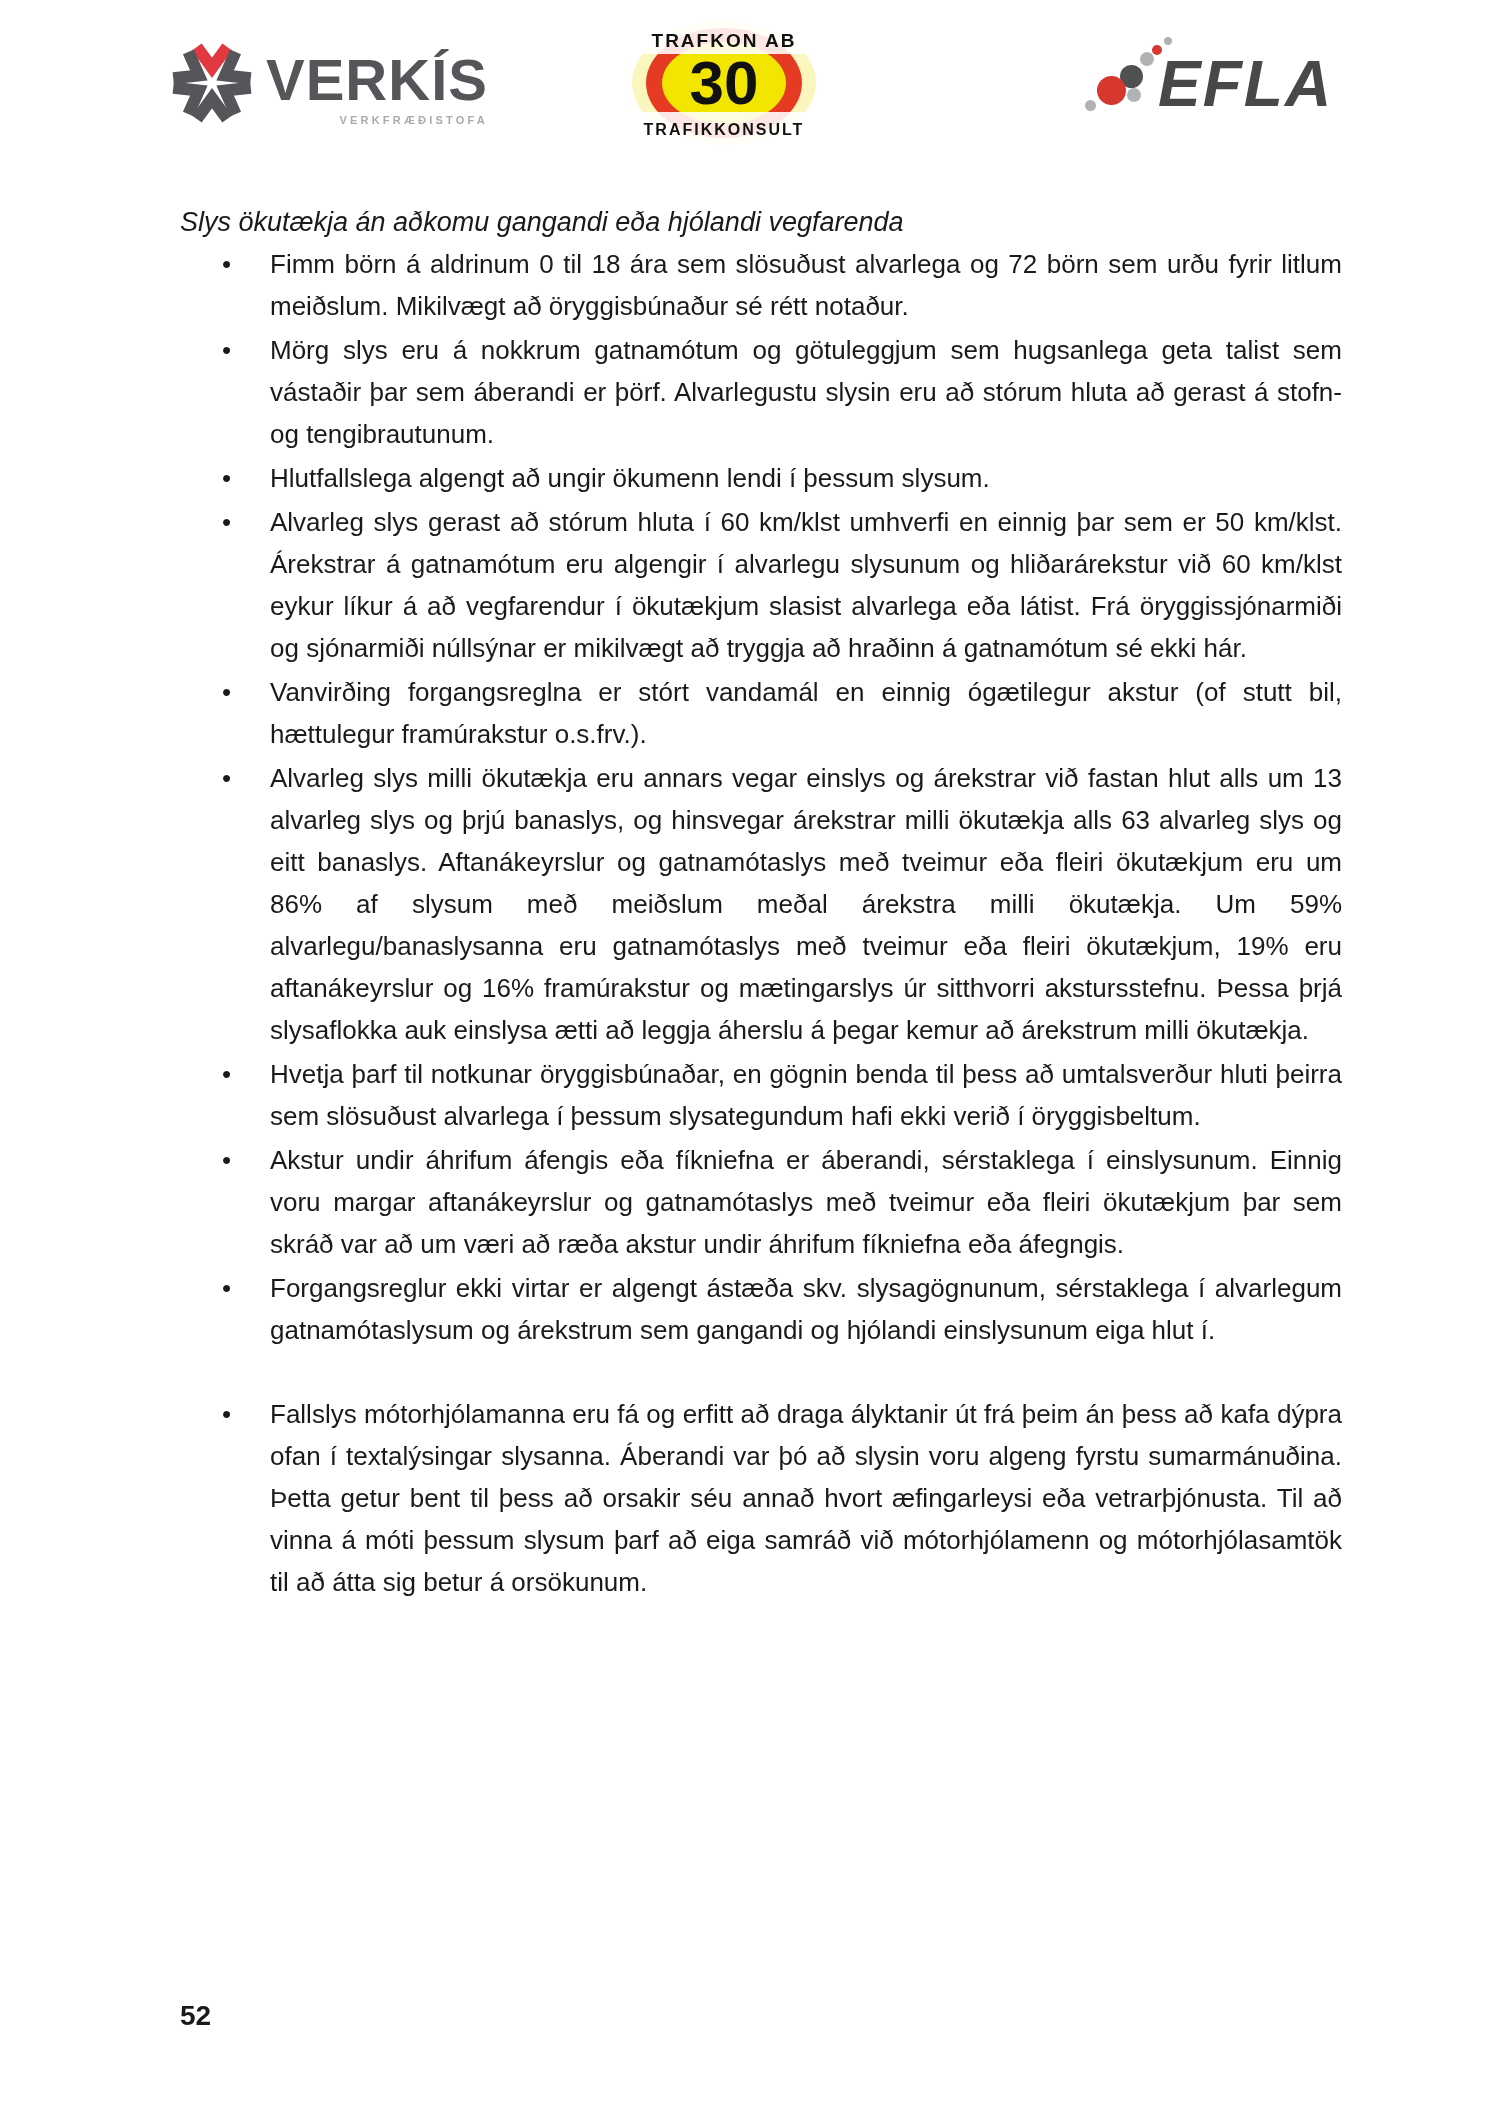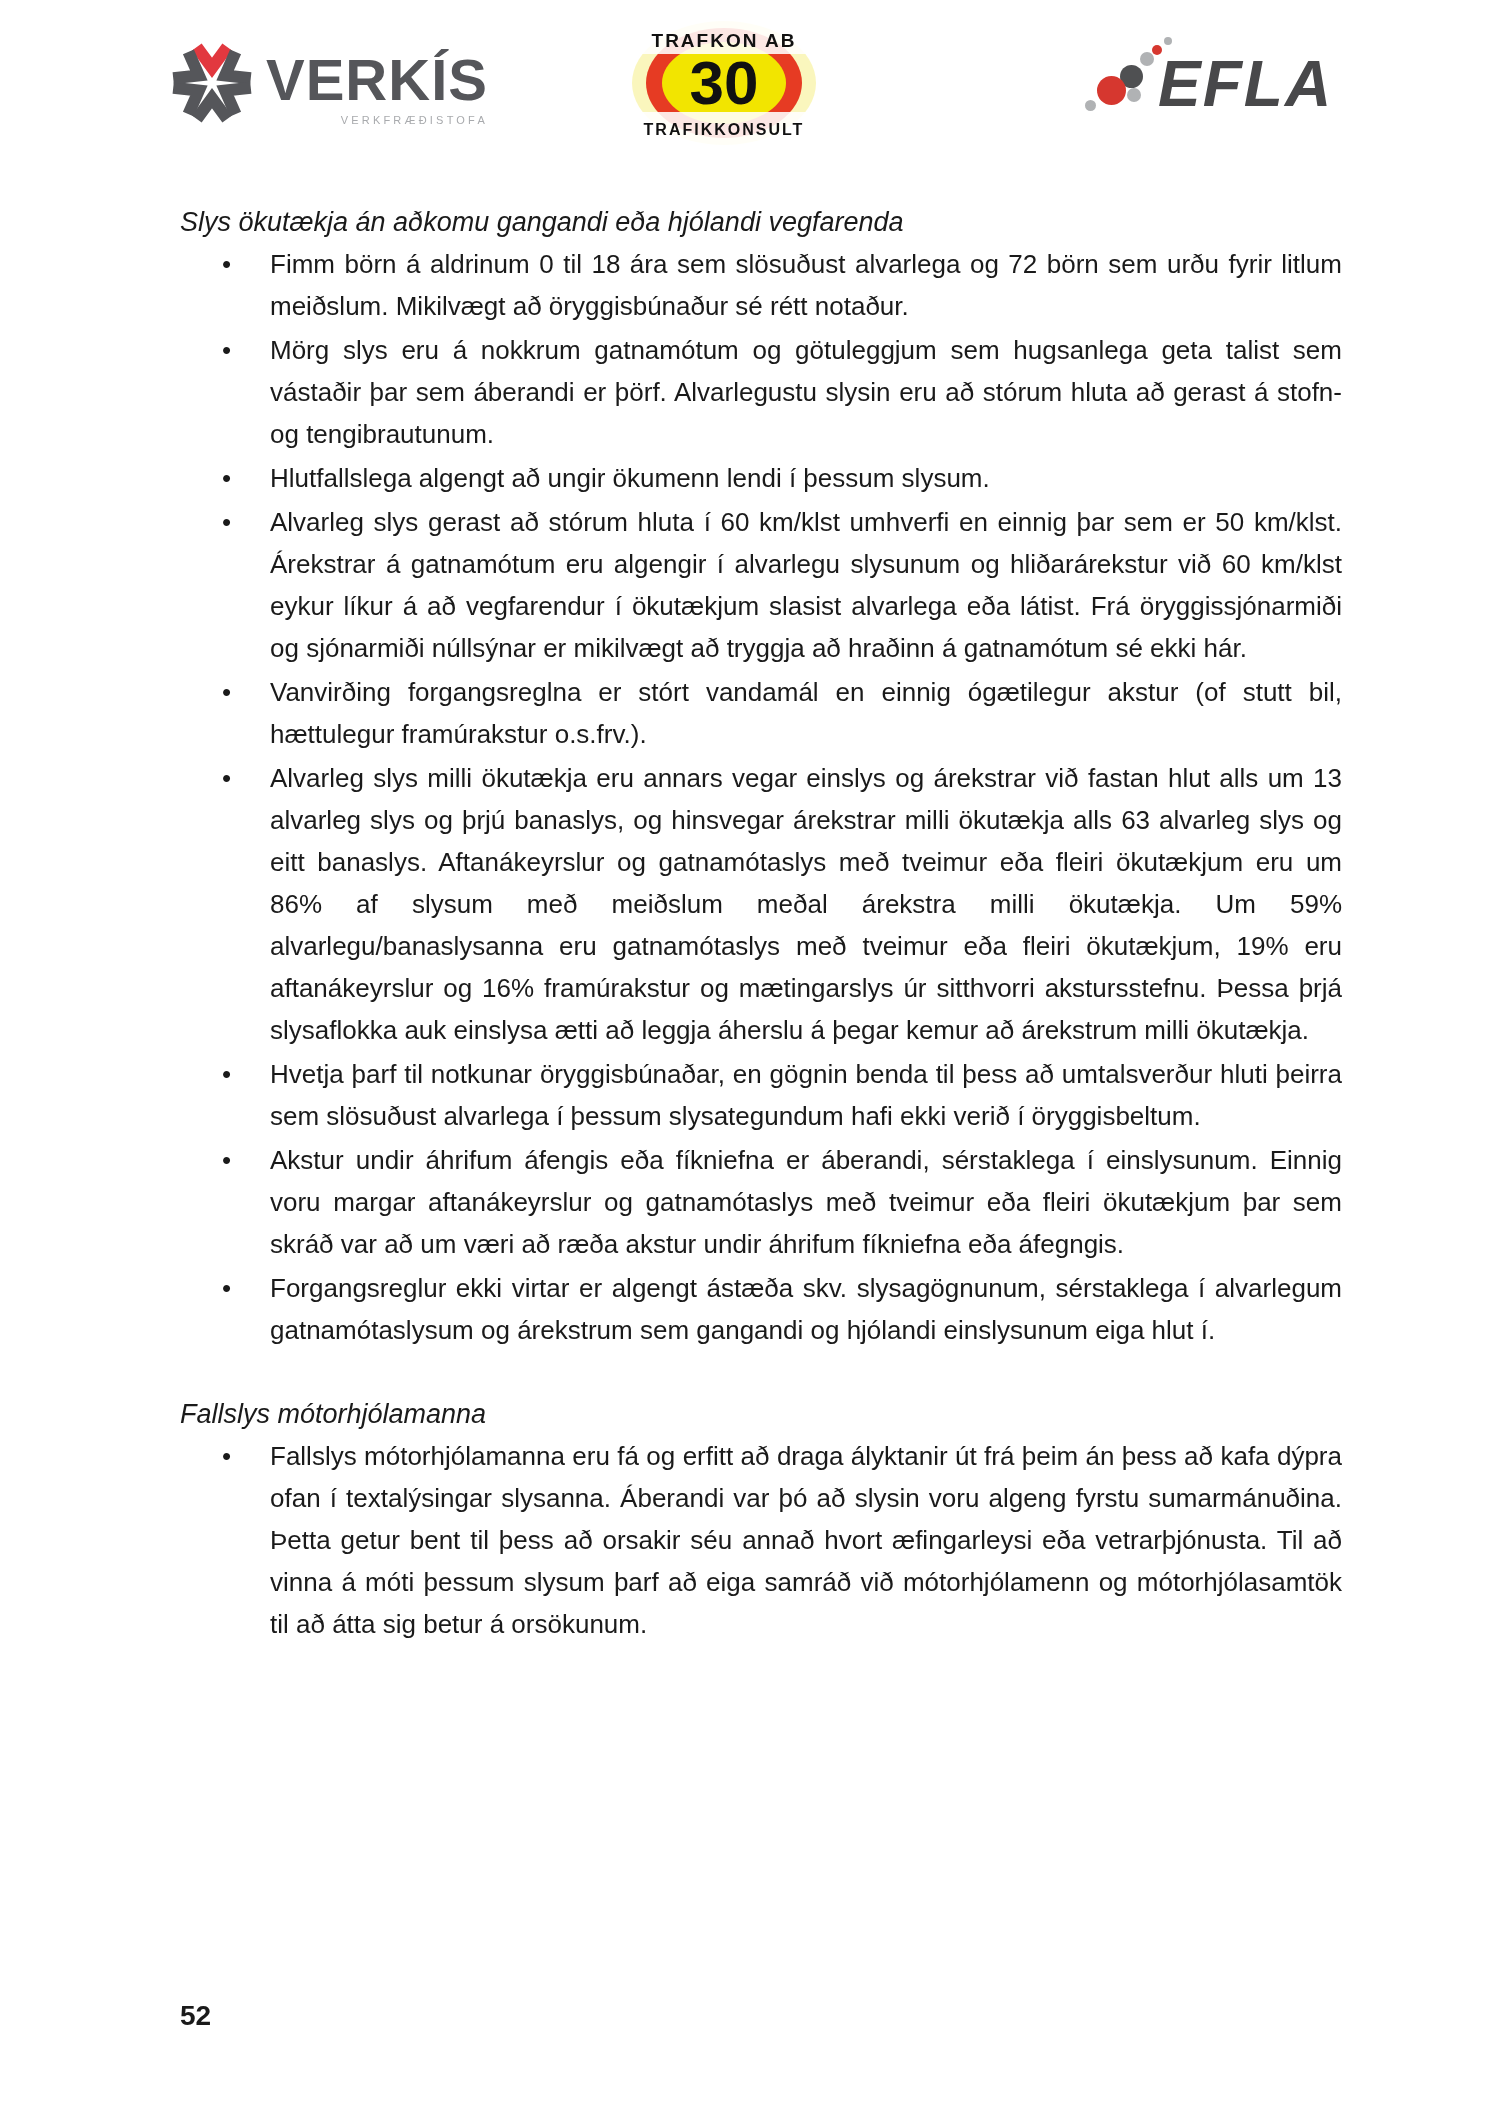--- a/index.html
+++ b/index.html
@@ -16,21 +16,21 @@
   
   .verkis { position:absolute; left:172px; top:40px; display:flex; align-items:flex-end; }
   .verkis svg { display:block; }
   .verkis-textcol { margin-left:14px; margin-top:10px; }
   .verkis-name {
     font-size:58px; font-weight:bold; line-height:1;
     color:#55565a; letter-spacing:1px;
   }
   .verkis-tagline {
     margin-top:5px; text-align:right;
-    font-size:11px; letter-spacing:3.2px; color:#a8aaad; font-weight:normal;
+    font-size:11px; letter-spacing:3.2px; color:#a8aaad; font-weight:bold;
   }
 
   .trafkon { position:absolute; left:624px; top:20px; width:200px; height:126px; }
   .trafkon svg { display:block; }
   .trafkon text { font-family:"Liberation Sans", sans-serif; }
 
   .efla { position:absolute; left:1075px; top:22px; width:280px; height:112px;font-style:italic; }
   .efla .dot { position:absolute; border-radius:50%; }
   .efla-d1 { left:89px;  top:15px; width:8px;  height:8px;  background:#b0b2b4; }
   .efla-d2 { left:77px;  top:23px; width:10px; height:10px; background:#d6372f; }
@@ -162,21 +162,20 @@
           <span class="b-txt">Akstur undir áhrifum áfengis eða fíkniefna er áberandi, sérstaklega í einslysunum. Einnig voru margar aftanákeyrslur og gatnamótaslys með tveimur eða fleiri ökutækjum þar sem skráð var að um væri að ræða akstur undir áhrifum fíkniefna eða áfegngis.</span>
         </li>
         <li class="bullet-item">
           <span class="b-dot">•</span>
           <span class="b-txt">Forgangsreglur ekki virtar er algengt ástæða skv. slysagögnunum, sérstaklega í alvarlegum gatnamótaslysum og árekstrum sem gangandi og hjólandi einslysunum eiga hlut í.</span>
         </li>
       </ul>
     </section>
 
     <section class="sec2">
-      <h2 class="sec-heading">Fallslys mótorhjólamanna</h2>
       <ul class="bullets">
         <li class="bullet-item">
           <span class="b-dot">•</span>
           <span class="b-txt">Fallslys mótorhjólamanna eru fá og erfitt að draga ályktanir út frá þeim án þess að kafa dýpra ofan í textalýsingar slysanna. Áberandi var þó að slysin voru algeng fyrstu sumarmánuðina. Þetta getur bent til þess að orsakir séu annað hvort æfingarleysi eða vetrarþjónusta. Til að vinna á móti þessum slysum þarf að eiga samráð við mótorhjólamenn og mótorhjólasamtök til að átta sig betur á orsökunum.</span>
         </li>
       </ul>
     </section>
 
   </main>
 

